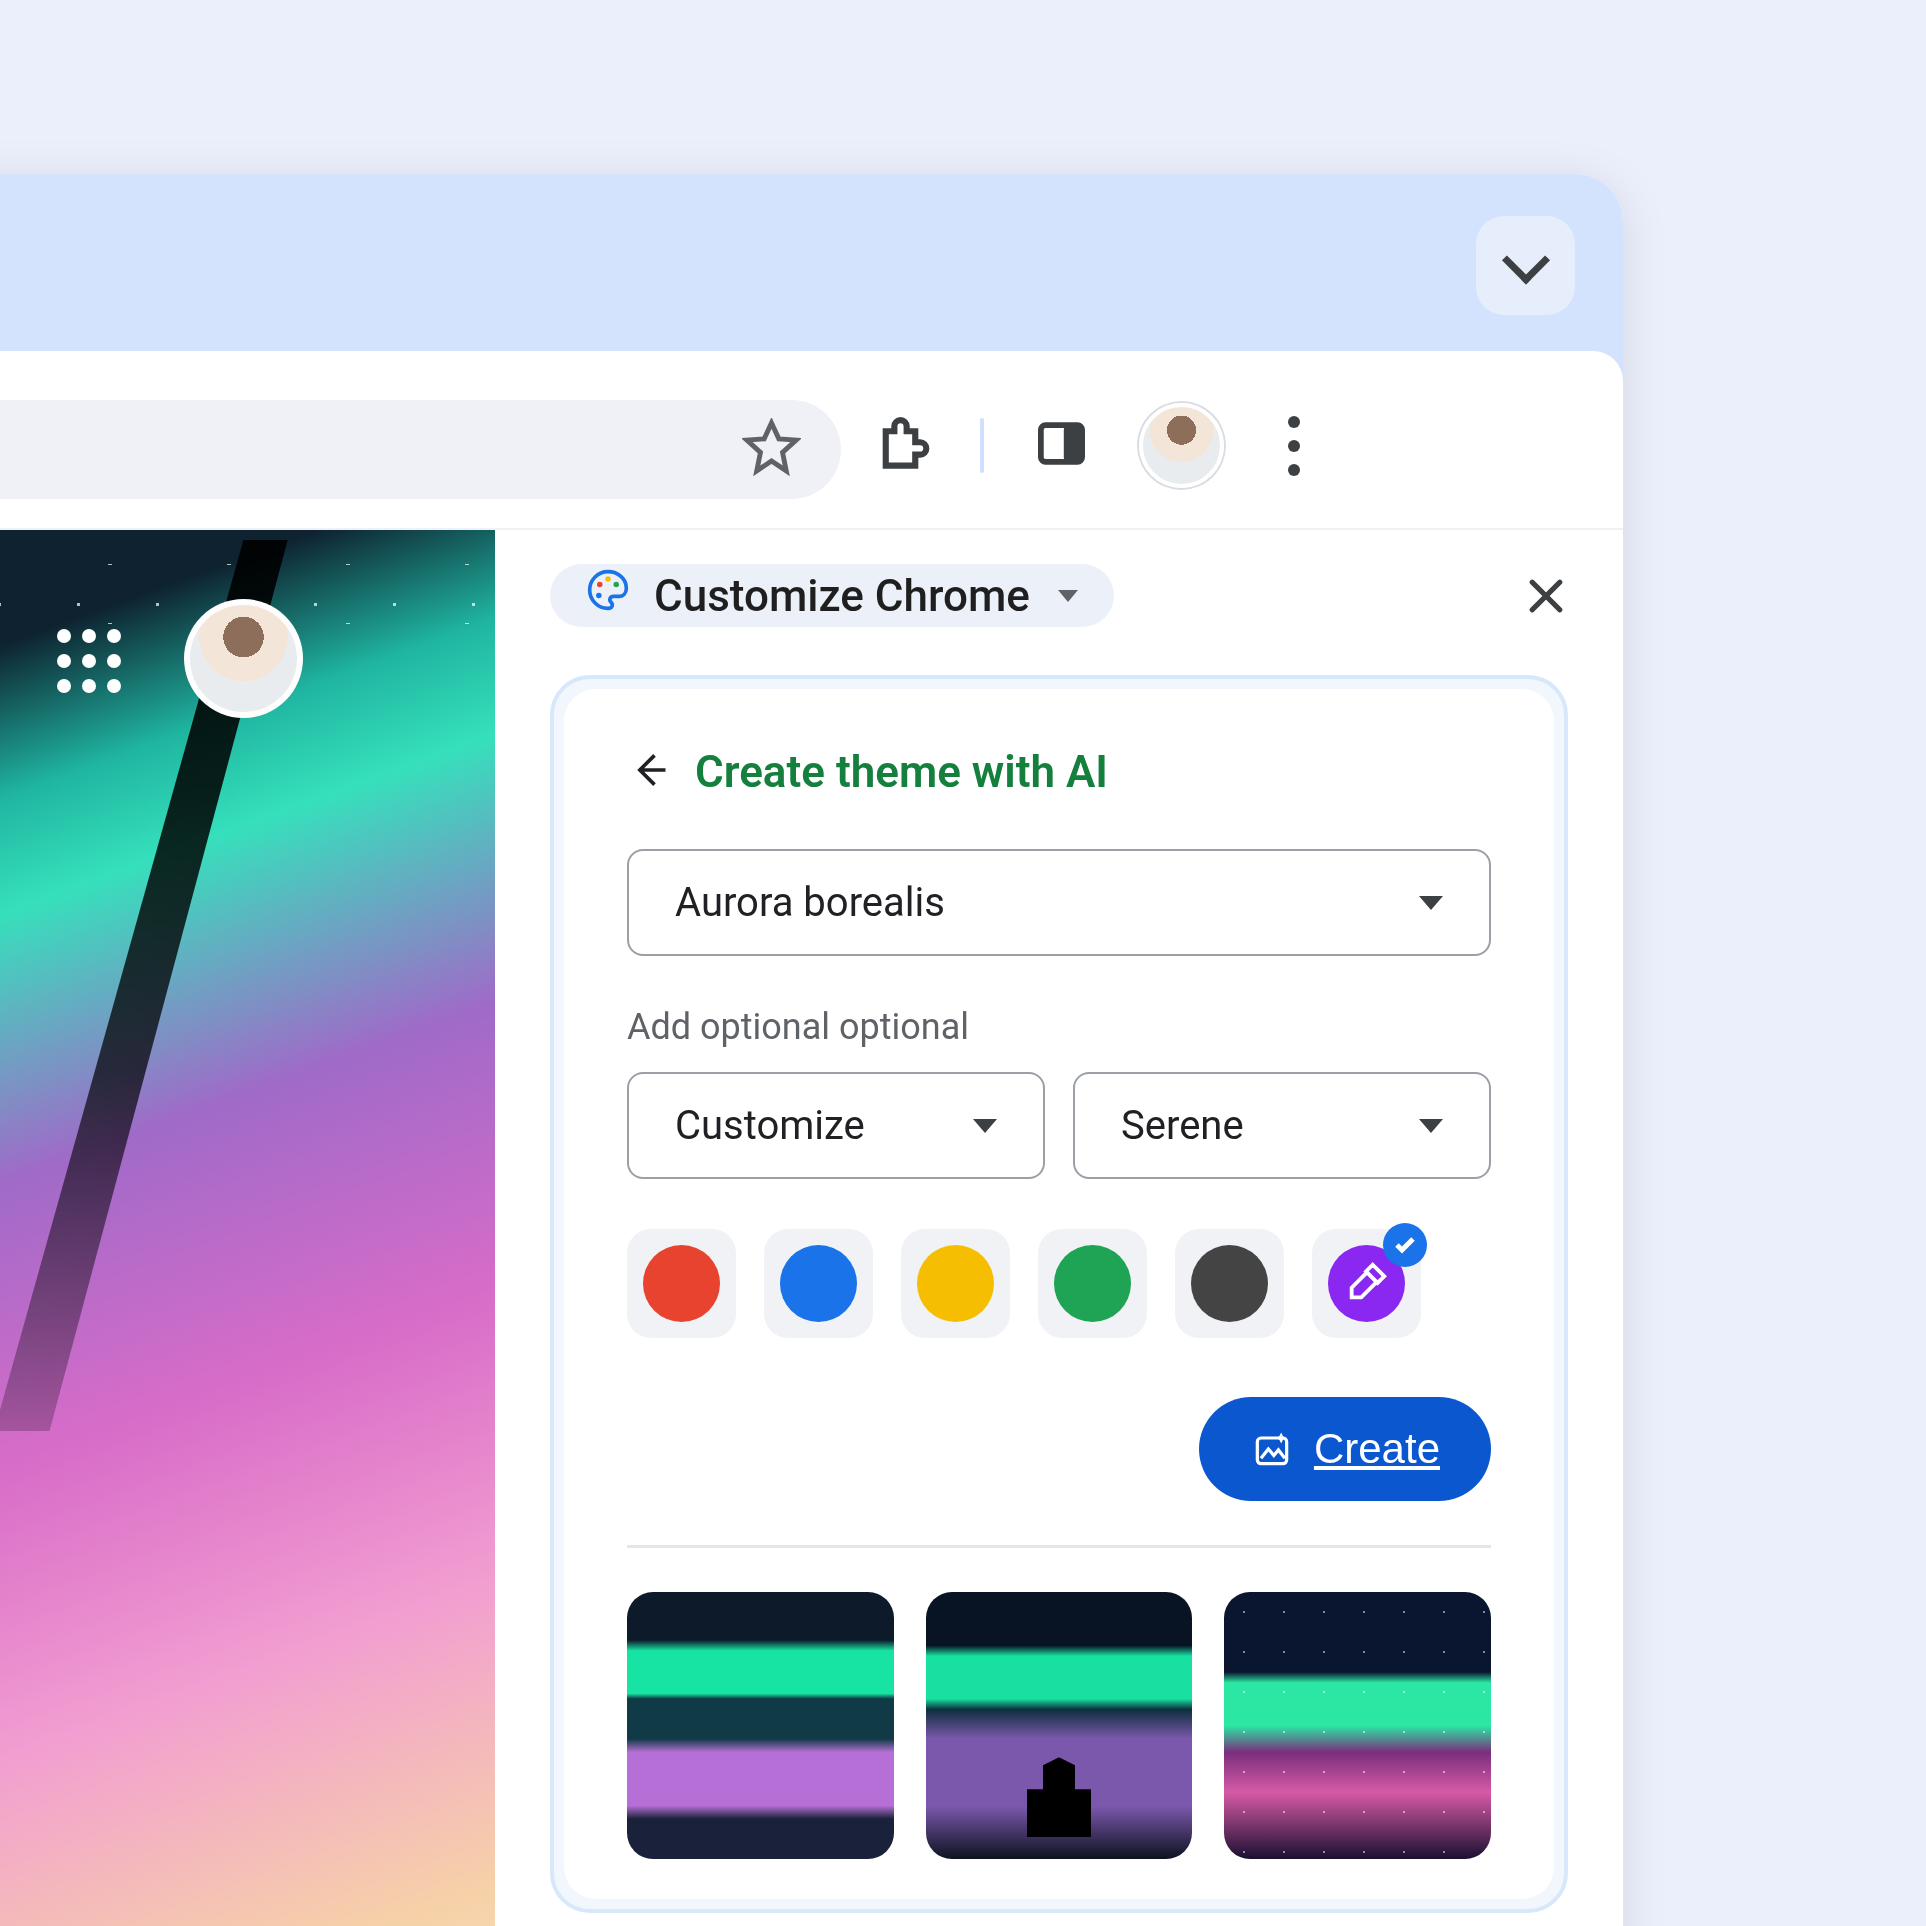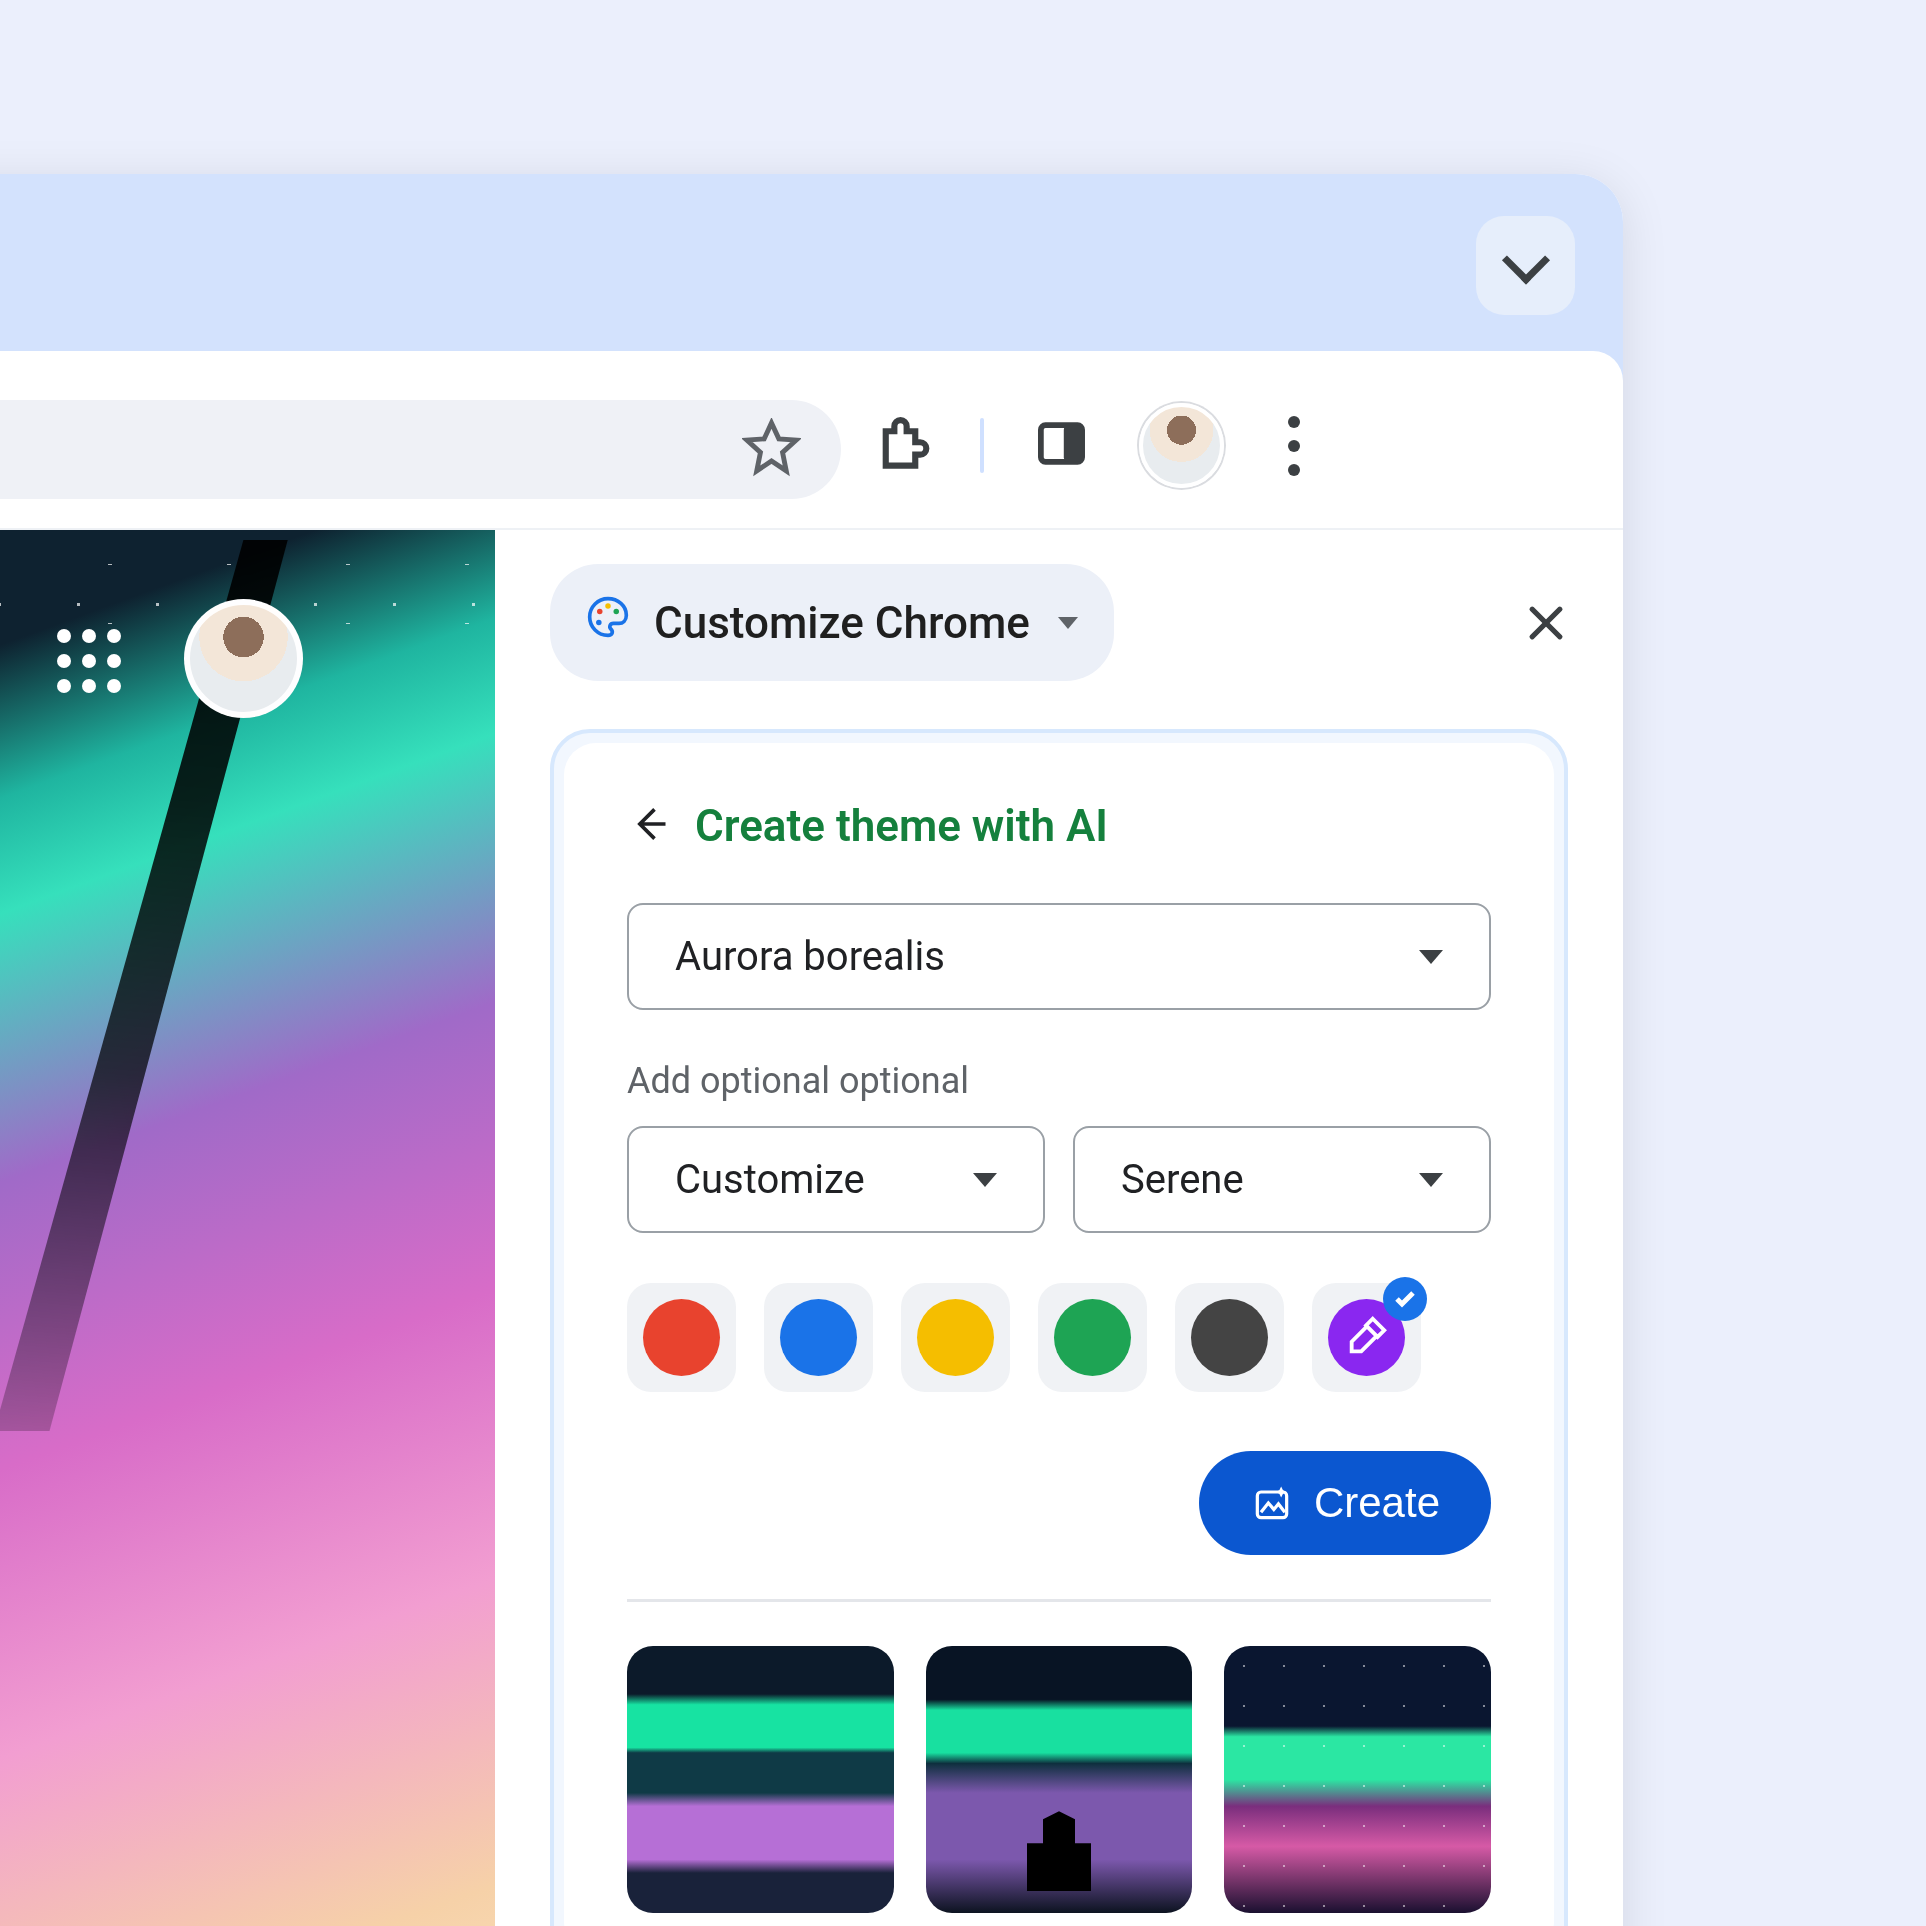--- a/index.html
+++ b/index.html
@@ -149,21 +149,21 @@
     position:relative;
   }
   .panel-header{
     display:flex;align-items:center;justify-content:space-between;
     margin-bottom: 48px;
   }
   .panel-chip{
     display:inline-flex;align-items:center;gap:24px;
     background:#ECF0F8;
     border-radius:48px;
-    padding: 31px 36px;
+    padding: 4px 36px;
     font-size:44px;
     color:#1f1f1f;
     font-weight:500;
     cursor:pointer;
   }
   .palette-icon svg{width:44px;height:44px;}
   .chip-caret{width:0;height:0;border-left:10px solid transparent;border-right:10px solid transparent;border-top:12px solid #5f6368;margin-left:4px;}
   .close-btn{width:44px;height:44px;position:relative;cursor:pointer;}
   .close-btn::before,.close-btn::after{content:"";position:absolute;left:50%;top:0;width:5px;height:100%;background:#3c4043;border-radius:2px;}
   .close-btn::before{transform:translateX(-50%) rotate(45deg);}
@@ -206,21 +206,21 @@
   .swatch-wrap{width:109px;height:109px;border-radius:24px;background:#F0F2F5;display:flex;align-items:center;justify-content:center;position:relative;cursor:pointer;}
   .swatch{width:77px;height:77px;border-radius:50%;}
   .eyedrop svg{width:46px;height:46px;stroke:#fff;stroke-width:4;fill:none;}
   .check-badge{position:absolute;top:-6px;right:-6px;width:44px;height:44px;border-radius:50%;background:#1a73e8;display:flex;align-items:center;justify-content:center;}
   .check-badge svg{width:24px;height:24px;stroke:#fff;stroke-width:5;fill:none;}
 
   .create-row{display:flex;justify-content:flex-end;margin-bottom:44px;}
   .create-btn{
     display:inline-flex;align-items:center;gap:20px;
     background:#0B57D0;color:#fff;border:none;border-radius:59px;
-    padding:28px 51px;font-size:42px;font-weight:500;cursor:pointer;
+    padding:28px 51px;font-size:42px;font-weight:500;cursor:pointer;text-decoration:underline;
   }
   .create-btn svg{width:44px;height:44px;stroke:#fff;stroke-width:3.5;fill:none;}
 
   .hr{height:3px;background:#e4e6ea;border:none;margin-bottom:44px;}
 
   .results{display:flex;gap:32px;}
   .thumb{flex:1;aspect-ratio:1/1;border-radius:26px;overflow:hidden;position:relative;cursor:pointer;}
   .t1{background:linear-gradient(180deg,#0c1a2a 0 18%,#17e3a2 22% 38%,#0f3a46 40% 55%,#b66fd6 60% 80%,#19223a 85% 100%);}
   .t2{background:linear-gradient(180deg,#081424 0 20%,#18e0a0 24% 40%,#0e2f3e 44%,#7c58ad 55% 80%,#0c1320 100%);}
   .t2::after{content:"";position:absolute;left:30%;right:30%;bottom:8%;height:30%;background:#000;clip-path:polygon(20% 100%,20% 40%,35% 40%,35% 10%,50% 0,65% 10%,65% 40%,80% 40%,80% 100%);} 

